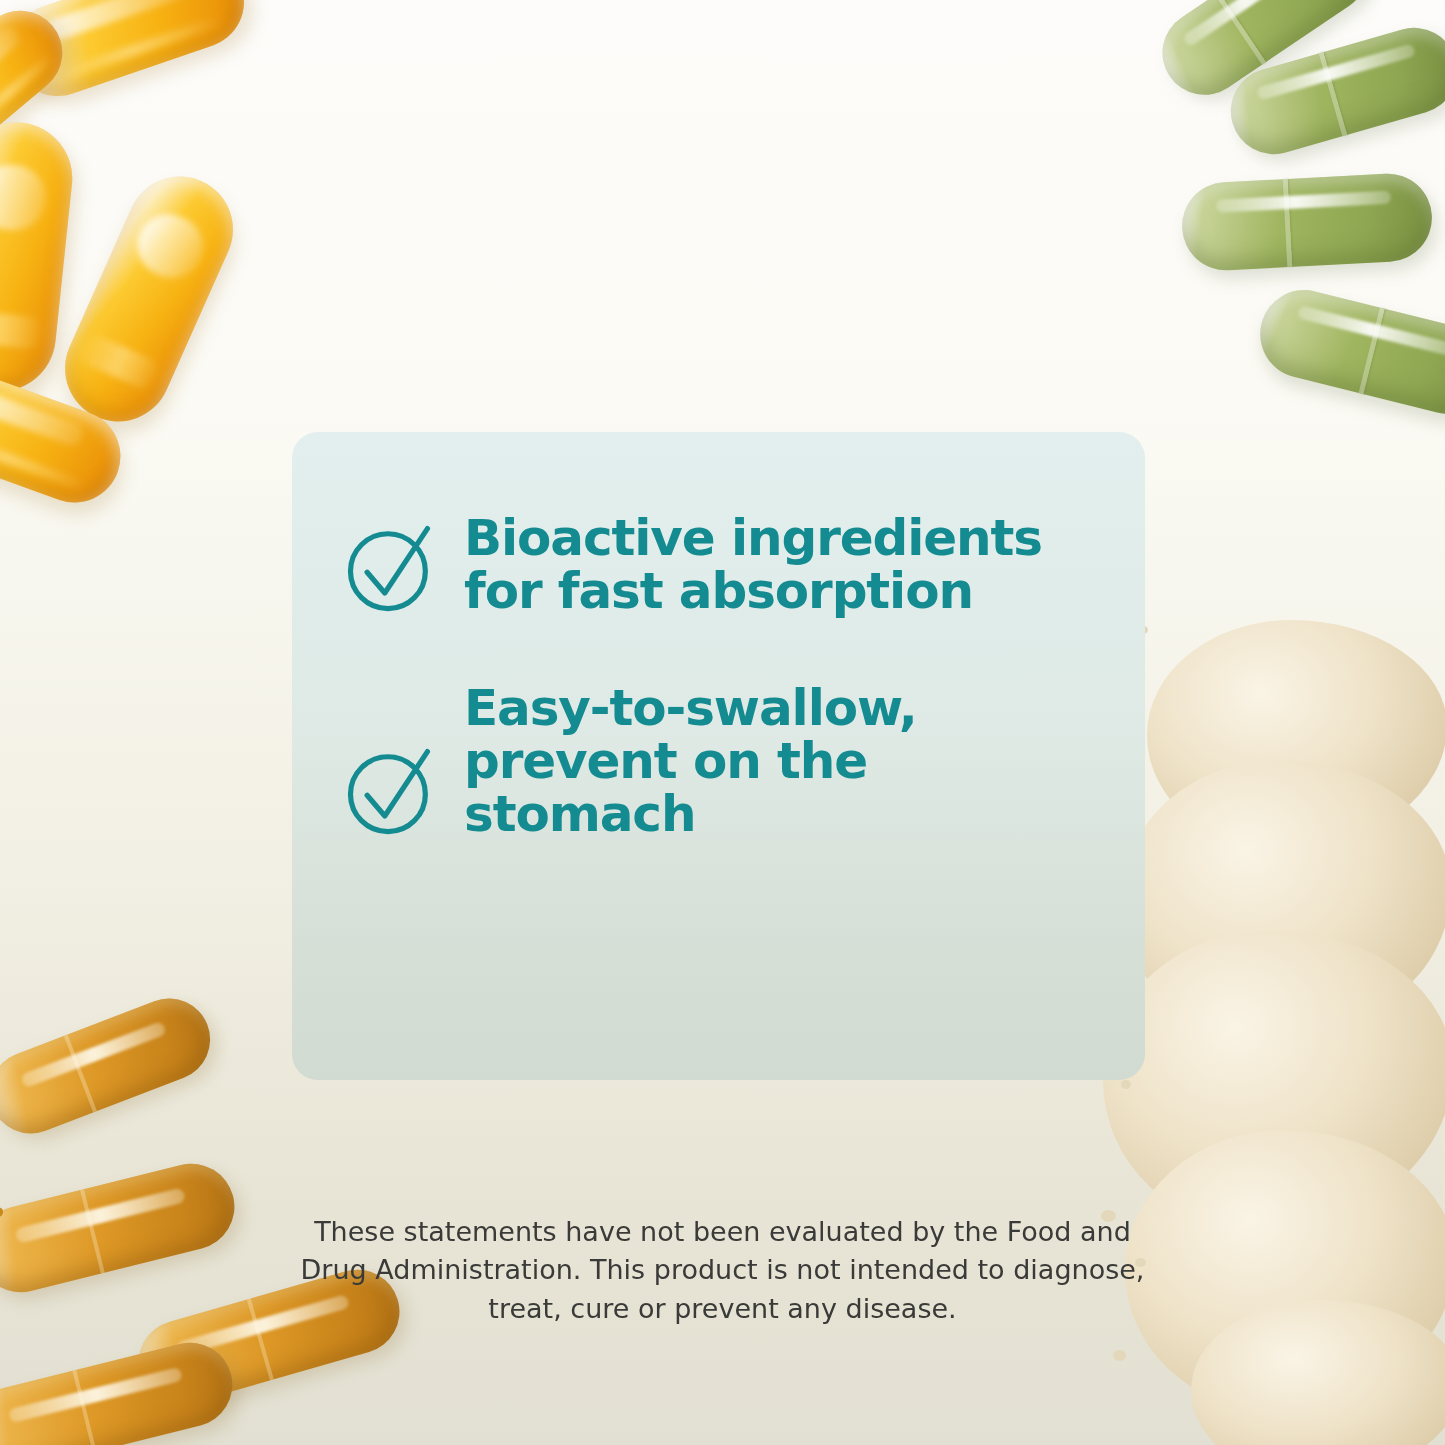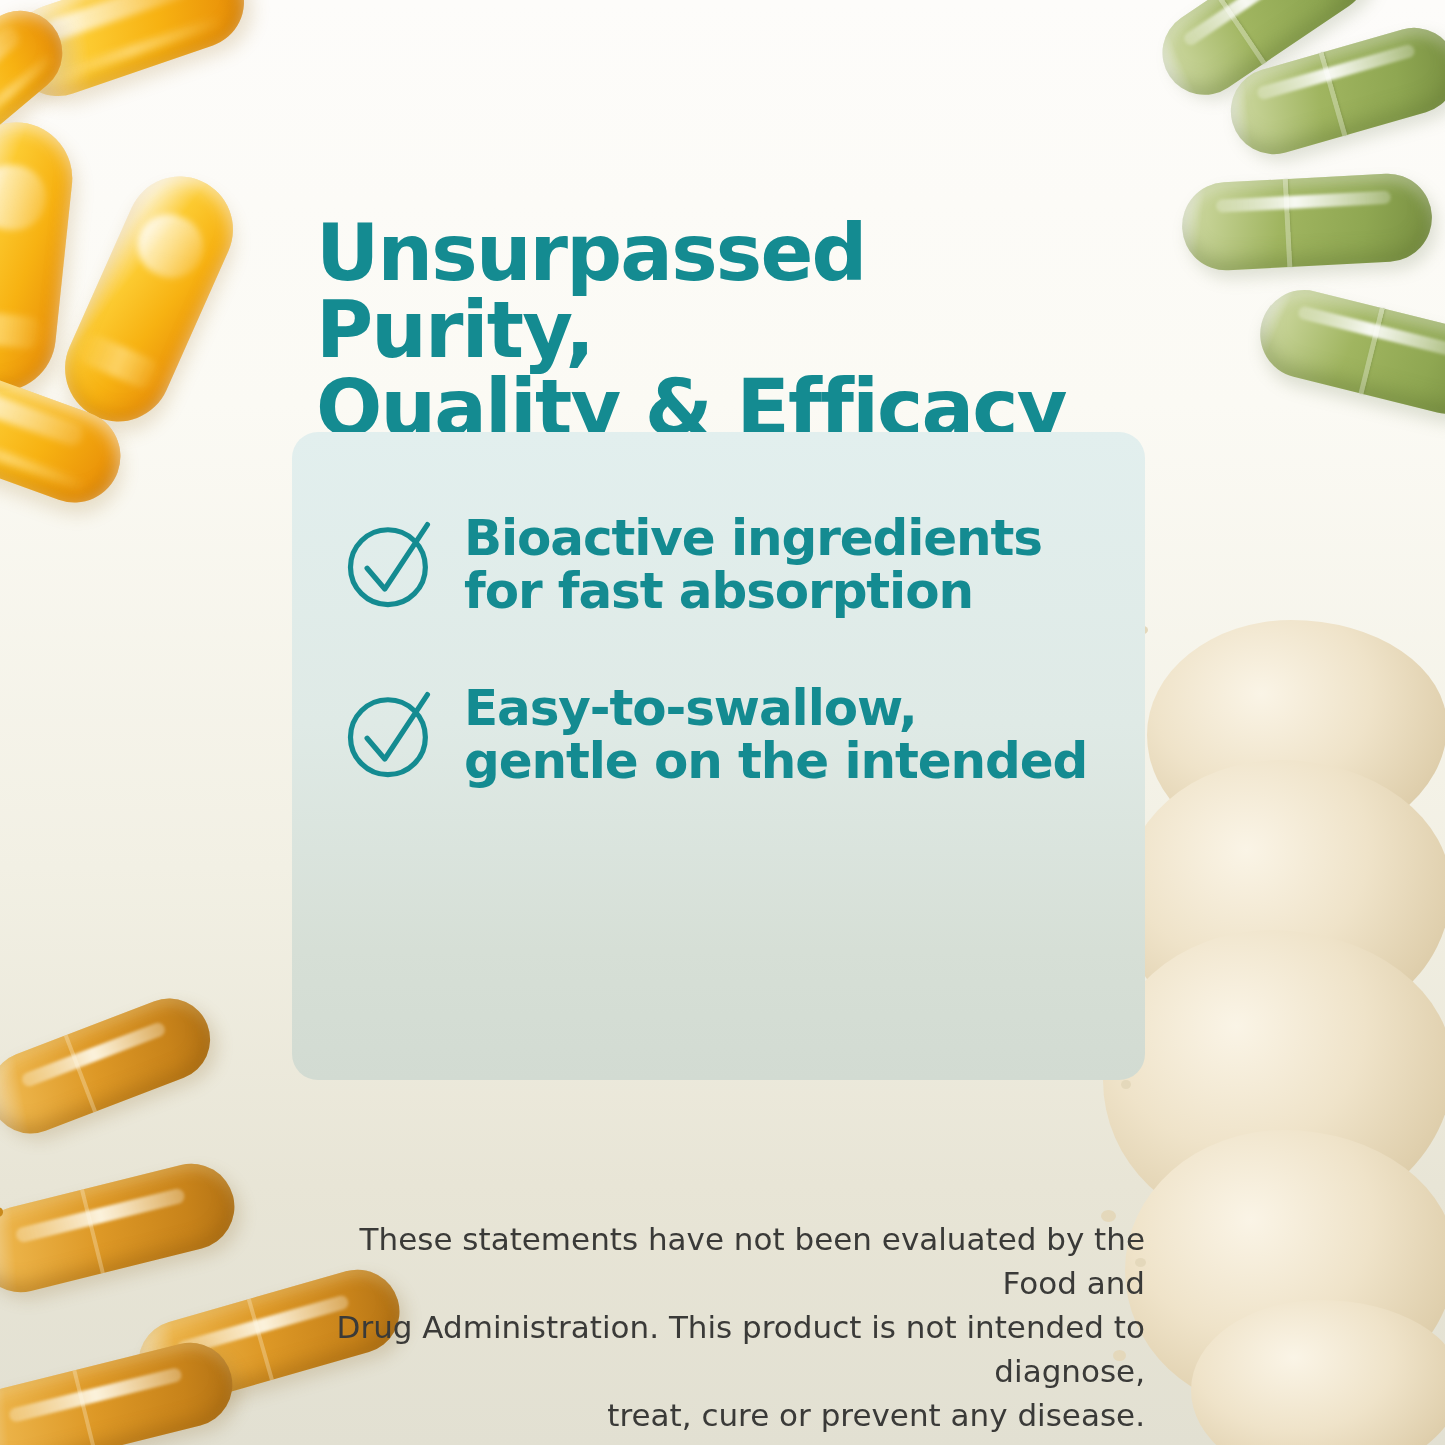--- a/index.html
+++ b/index.html
@@ -188,21 +188,21 @@
     width: 853px;
     height: 648px;
     border-radius: 26px;
     background: linear-gradient(to bottom, #E2EFEE 0%, #DFEAE6 45%, #D6DFD6 80%, #D2DBD2 100%);
     box-sizing: border-box;
     padding: 78px 46px 0 46px;
   }
 
   .benefit-row {
     display: flex;
-    align-items: center;
+    align-items: flex-end;
     margin-bottom: 62px;
   }
   .benefit-row:last-child { margin-bottom: 0; }
 
   .check-icon {
     flex: 0 0 auto;
     width: 104px;
     height: 104px;
     margin-right: 22px;
     margin-top: -4px;
@@ -219,24 +219,24 @@
     white-space: pre-line;
     padding-top: 2px;
   }
 
   
   #disclaimer {
     position: absolute;
     left: 300px;
     top: 1186px;
     width: 845px;
-    text-align: right;
+    text-align: center;
     color: #3A3A38;
     font-family: "DejaVu Sans", sans-serif;
-    font-size: 31px;
+    font-size: 27px;
     line-height: 1.42;
     white-space: pre-line;
   }
   #actual-product {
     position: absolute;
     left: 300px;
     top: 1315px;
     width: 845px;
     text-align: center;
     color: #3A3A38;
@@ -301,22 +301,20 @@
     <div class="powder-speck" style="left:2px;   top:104px; width:16px; height:13px;"></div>
     <div class="powder-speck" style="left:34px;  top:132px; width:11px; height:9px;"></div>
     <div class="powder-speck" style="left:10px;  top:300px; width:14px; height:12px;"></div>
     <div class="powder-speck" style="left:0px;   top:430px; width:18px; height:14px;"></div>
     <div class="powder-speck" style="left:26px;  top:470px; width:10px; height:9px;"></div>
     <div class="powder-speck" style="left:6px;   top:600px; width:15px; height:12px;"></div>
     <div class="powder-speck" style="left:40px;  top:648px; width:11px; height:9px;"></div>
     <div class="powder-speck" style="left:18px;  top:740px; width:13px; height:11px;"></div>
   </div>
 
-  <h1 id="headline">Unsurpassed Purity,
-Quality &amp; Efficacy</h1>
 
   <div id="benefits-card">
 
     <div class="benefit-row">
       <span class="check-icon">
         <svg viewBox="0 0 100 100" xmlns="http://www.w3.org/2000/svg">
           <circle cx="48" cy="55" r="36" fill="none" stroke="#148B91" stroke-width="5"></circle>
           <path d="M28 56 L45 76 L86 14" fill="none" stroke="#148B91" stroke-width="5" stroke-linecap="round" stroke-linejoin="round"></path>
         </svg>
       </span>
@@ -325,21 +323,21 @@
     </div>
 
     <div class="benefit-row">
       <span class="check-icon">
         <svg viewBox="0 0 100 100" xmlns="http://www.w3.org/2000/svg">
           <circle cx="48" cy="55" r="36" fill="none" stroke="#148B91" stroke-width="5"></circle>
           <path d="M28 56 L45 76 L86 14" fill="none" stroke="#148B91" stroke-width="5" stroke-linecap="round" stroke-linejoin="round"></path>
         </svg>
       </span>
       <span class="benefit-text">Easy-to-swallow,
-gentle on the intended</span>
+prevent on the stomach</span>
     </div>
 
 
   </div>
 
   <p id="disclaimer">These statements have not been evaluated by the Food and
 Drug Administration. This product is not intended to diagnose,
 treat, cure or prevent any disease.</p>
 
 

